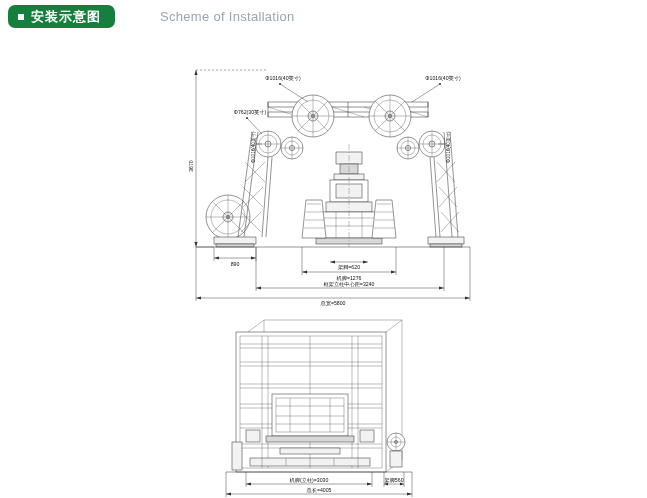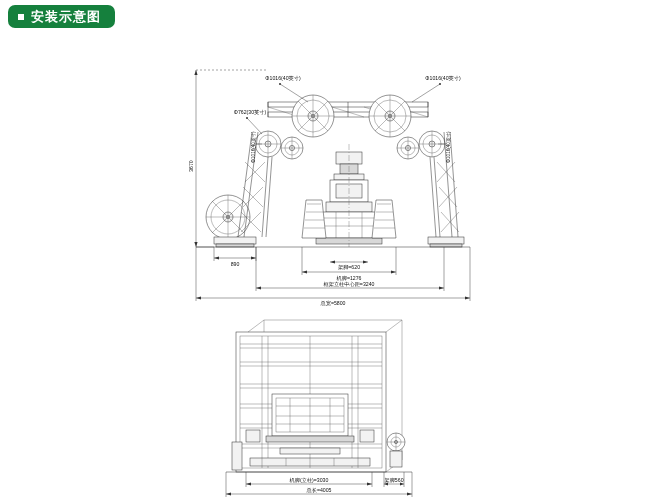--- a/index.html
+++ b/index.html
@@ -91,20 +91,21 @@
   }
 </style>
 </head>
 <body>
 
 <div class="header">
   <div class="title-tab">
     <span class="title-bullet"></span>
     <span class="title-cn">安装示意图</span>
   </div>
+  <div class="title-en">Scheme of Installation</div>
 </div>
 
 <div class="drawing">
 <svg width="647" height="466" viewBox="0 0 647 466" xmlns="http://www.w3.org/2000/svg">
 
   <g>
 
     <g class="ln">
       <rect x="268" y="70" width="160" height="5"></rect>
       <rect x="268" y="80" width="160" height="5"></rect>

